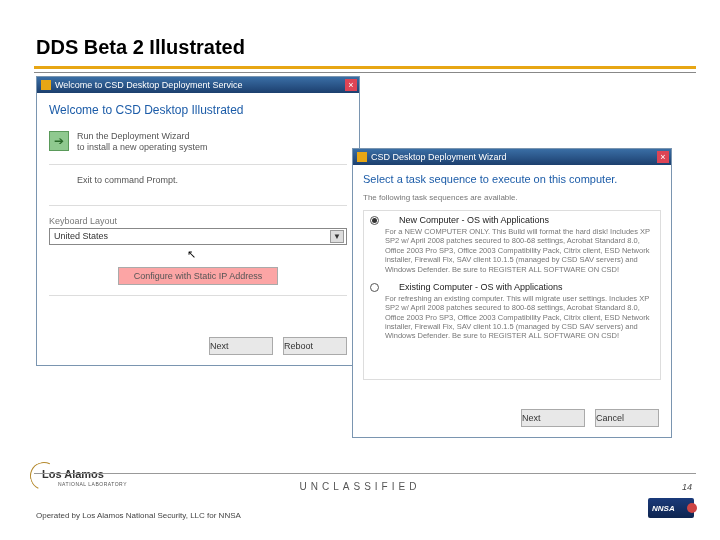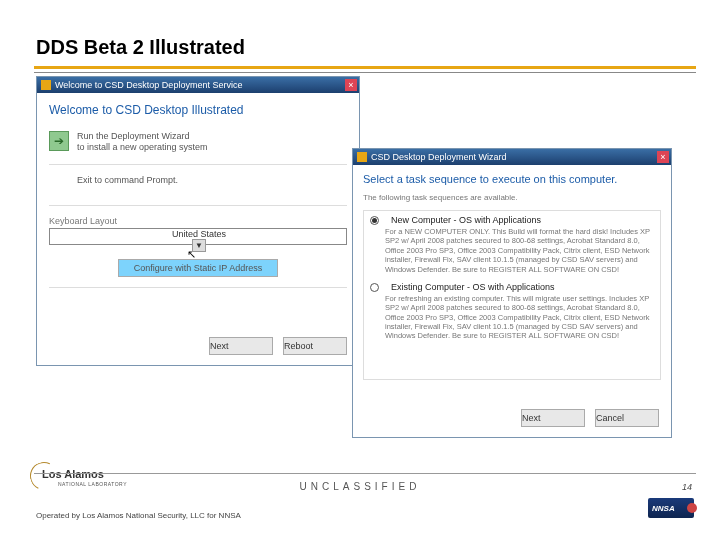--- a/index.html
+++ b/index.html
@@ -77,29 +77,29 @@
     gap: 8px;
   }
   .wiz-icon {
     width: 20px; height: 20px; background: #8fc98f; border:1px solid #5a9a5a; display:flex; align-items:center; justify-content:center; font-size:12px; color:#2a6a2a;
   }
   .wiz-text { color: #555; font-size: 9px; line-height: 1.25; }
   .wiz-text .wiz-line2 { display:block; }
   .sep-line { margin: 4px 12px; height:1px; background:#ddd; }
   .kb-label { color:#777; font-size:9px; padding: 6px 12px 2px 12px; }
   .kb-select {
-    margin: 0 12px; height: 17px; border:1px solid #888; background:#fff; display:flex; align-items:center; justify-content:space-between; padding:0 2px 0 4px; font-size:9px; color:#333;flex-direction:column;
+    margin: 0 12px; height: 17px; border:1px solid #888; background:#fff; display:flex; align-items:center; justify-content:space-between; padding:0 2px 0 4px; font-size:9px; color:#333;
   }
   .kb-select .dd { width:14px; height:13px; background:#ddd; border:1px solid #999; text-align:center; line-height:11px; font-size:8px; }
   .configure-btn {
-    margin: 14px auto 10px auto;
+    margin: 22px auto 10px auto;
     display:block;
     width: 160px;
     height: 18px;
-    background: #7dd3fc;
+    background: #fca5a5;
     border:1px solid #aaa;
     font-size:9px;
     color:#555;
     text-align:center;
     line-height:16px;
   }
   .win1 .btn-row {
     position:absolute; bottom: 10px; right: 12px; display:flex; gap:10px;
   }
   .btn {
@@ -130,21 +130,21 @@
   .win2 .sub {
     color:#777; font-size:8px; padding: 4px 10px 6px 10px;
   }
   .task-box {
     margin: 2px 10px 0 10px;
     border:1px solid #ddd;
     height: 170px;
     overflow: hidden;
     padding: 4px 6px;
   }
-  .task-opt { display:flex; gap:12px; margin-bottom:2px; }
+  .task-opt { display:flex; gap:20px; margin-bottom:2px; }
   .radio { width:9px; height:9px; border:1px solid #555; border-radius:50%; margin-top:1px; flex-shrink:0; position:relative; }
   .radio.sel::after { content:""; position:absolute; top:1px; left:1px; width:5px; height:5px; border-radius:50%; background:#333; }
   .task-title { font-size:9px; color:#222; }
   .task-desc { font-size:7.5px; color:#777; line-height:1.25; margin: 2px 0 8px 15px; }
   .win2 .btn-row {
     position:absolute; bottom:10px; right:12px; display:flex; gap:10px;
   }
 
   
   .footer-line {

